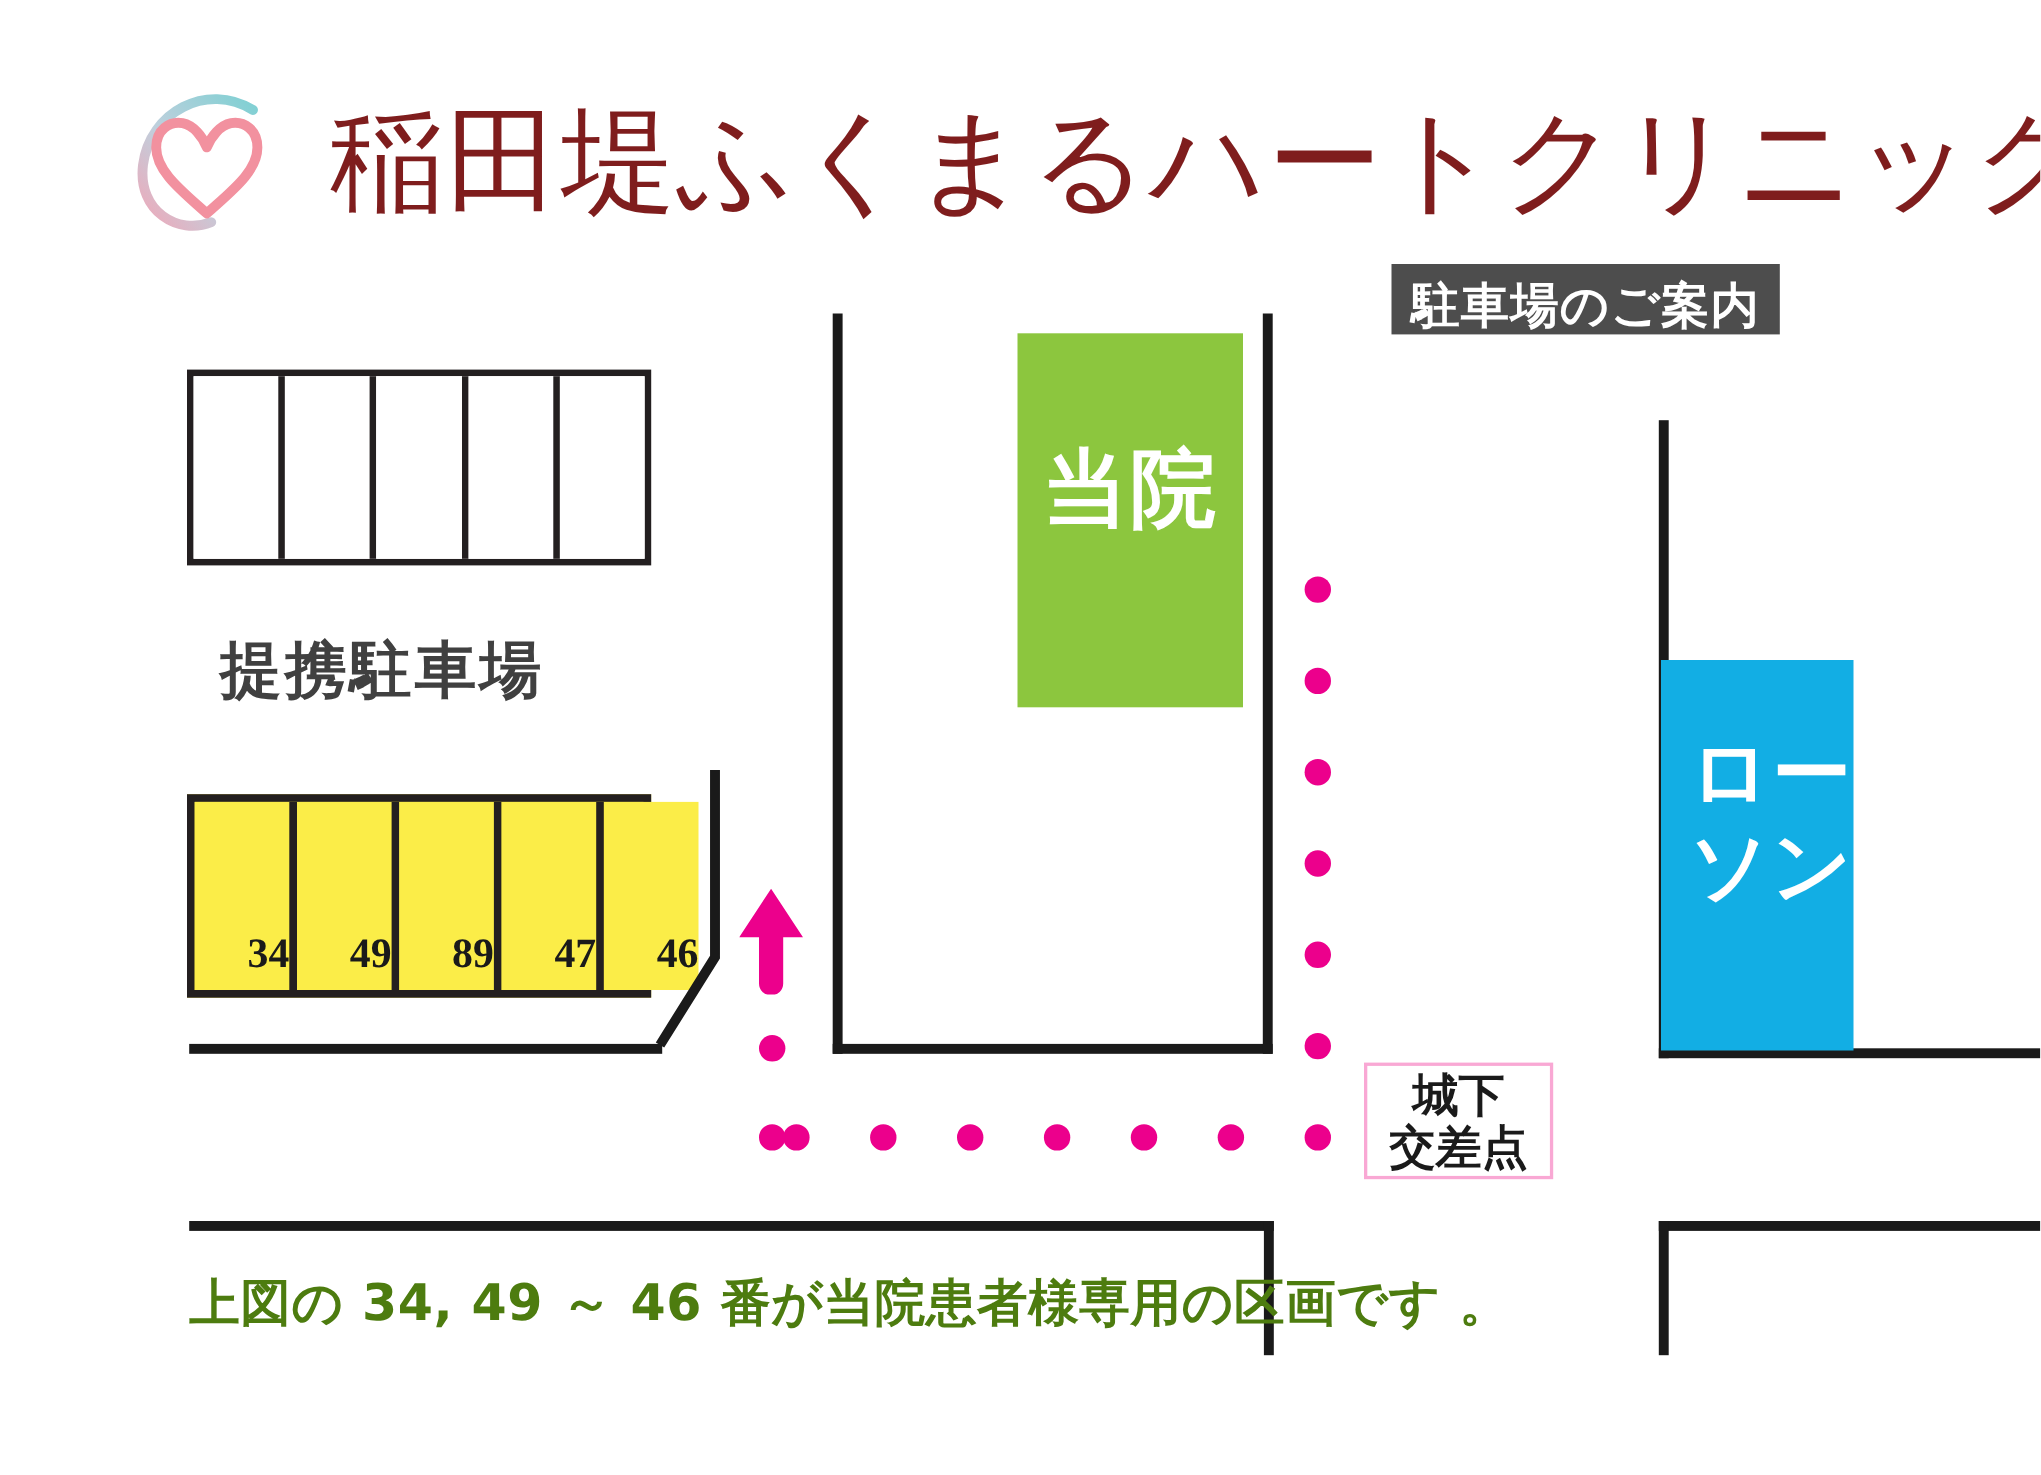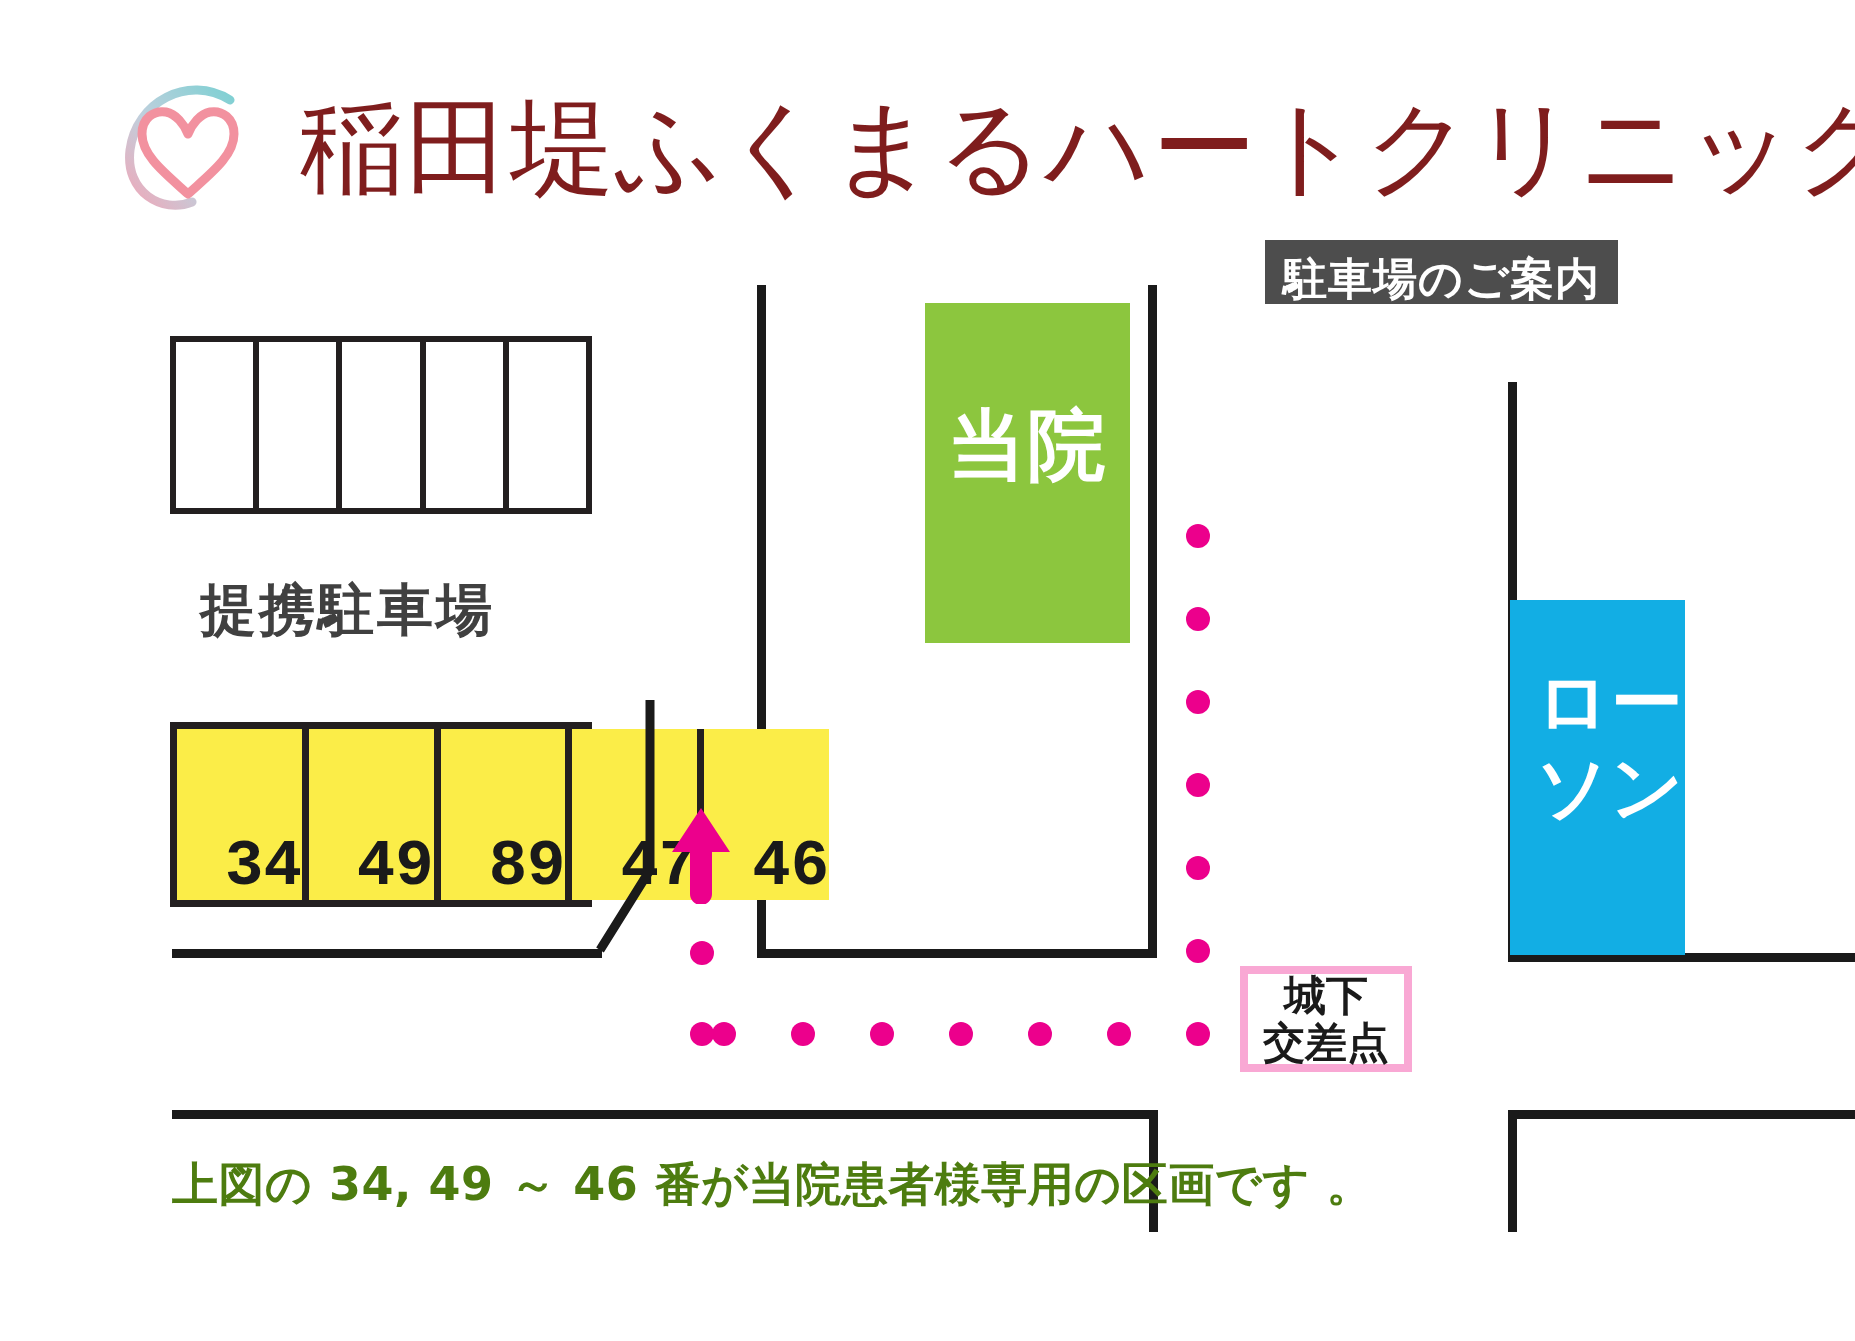--- a/index.html
+++ b/index.html
@@ -122,26 +122,26 @@
     position: relative;
     border-right: 7px solid #231f20;
     box-sizing: border-box;
     background: #fbed48;
     display: flex;
     align-items: flex-end;
     justify-content: center;
   }
   #yellow-lot .yslot:last-child { border-right: none; }
   #yellow-lot .ynum {
-    font-size: 64px;
+    font-size: 38px;
     line-height: 58px;
     font-weight: 700;
     color: #1a1a1a;
     padding-bottom: 4px;
-    font-family: Liberation Mono, monospace;
+    font-family: Liberation Serif, serif;
     padding-left: 48px;
   }
   #patient-zone-banner {
     position: absolute;
     left: 183px;
     top: 760px;
     width: 396px;
     height: 58px;
     background: #ffffff;
     display: flex;
@@ -206,21 +206,21 @@
   }
 
   
   #intersection-label {
     position: absolute;
     left: 1240px;
     top: 966px;
     width: 172px;
     height: 106px;
     background: #ffffff;
-    border: 8px solid #f9a8d4;
+    border: 3px solid #f9a8d4;
     box-sizing: border-box;
     display: flex;
     flex-direction: column;
     align-items: center;
     justify-content: center;
     z-index: 6;
   }
   #intersection-label span {
     font-size: 42px;
     line-height: 47px;

